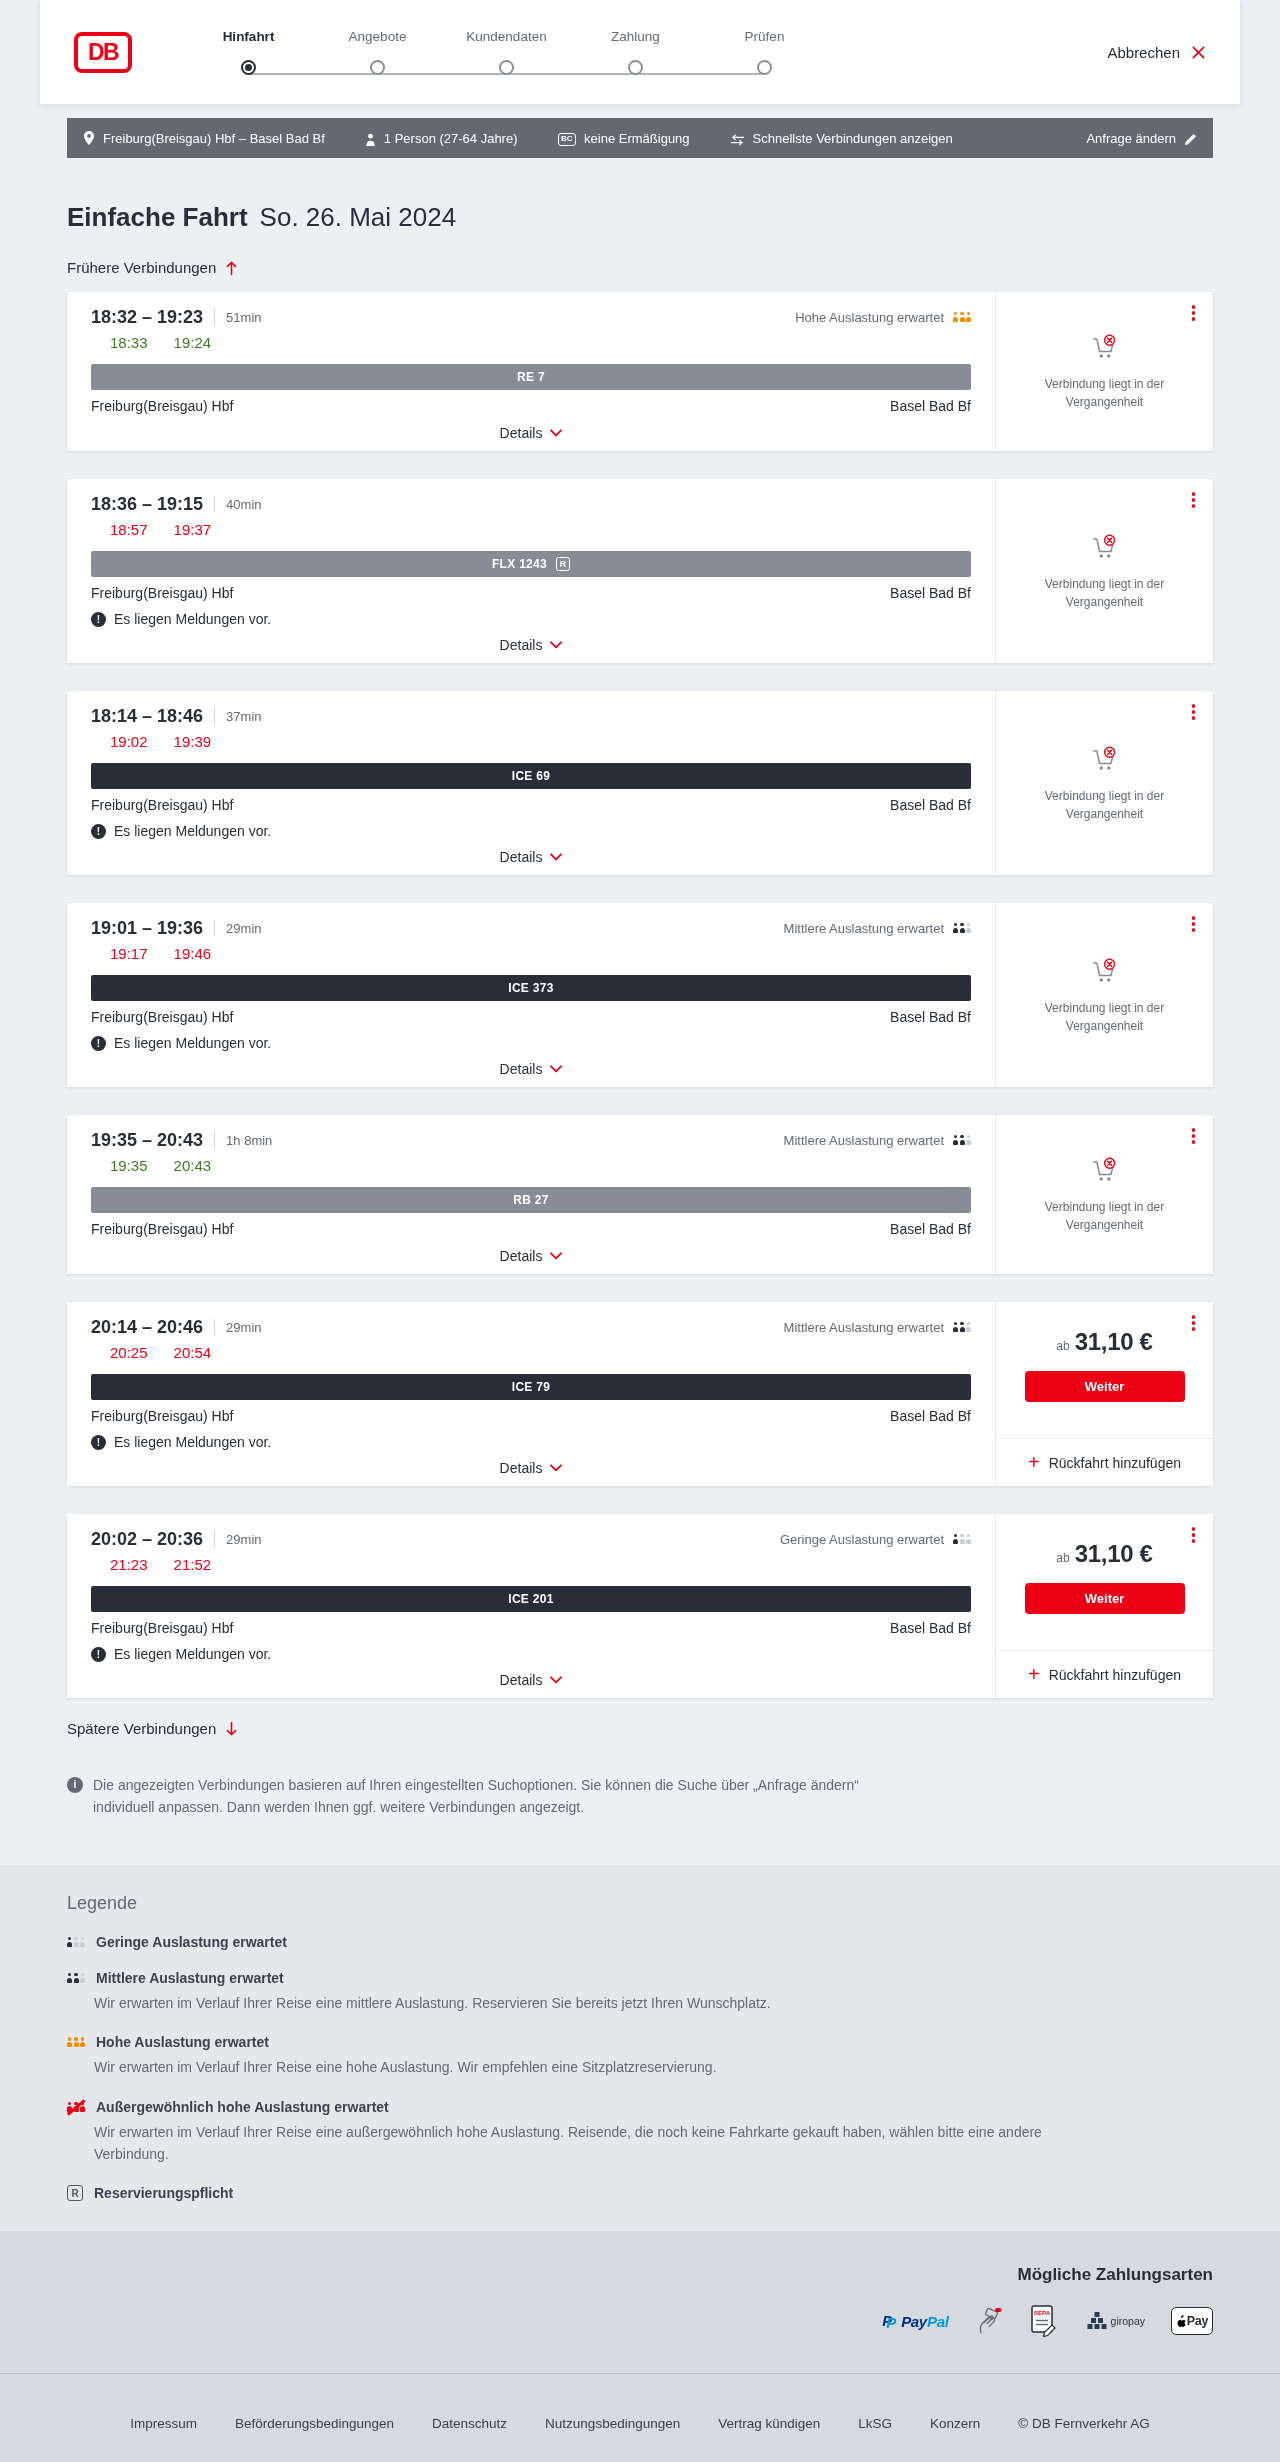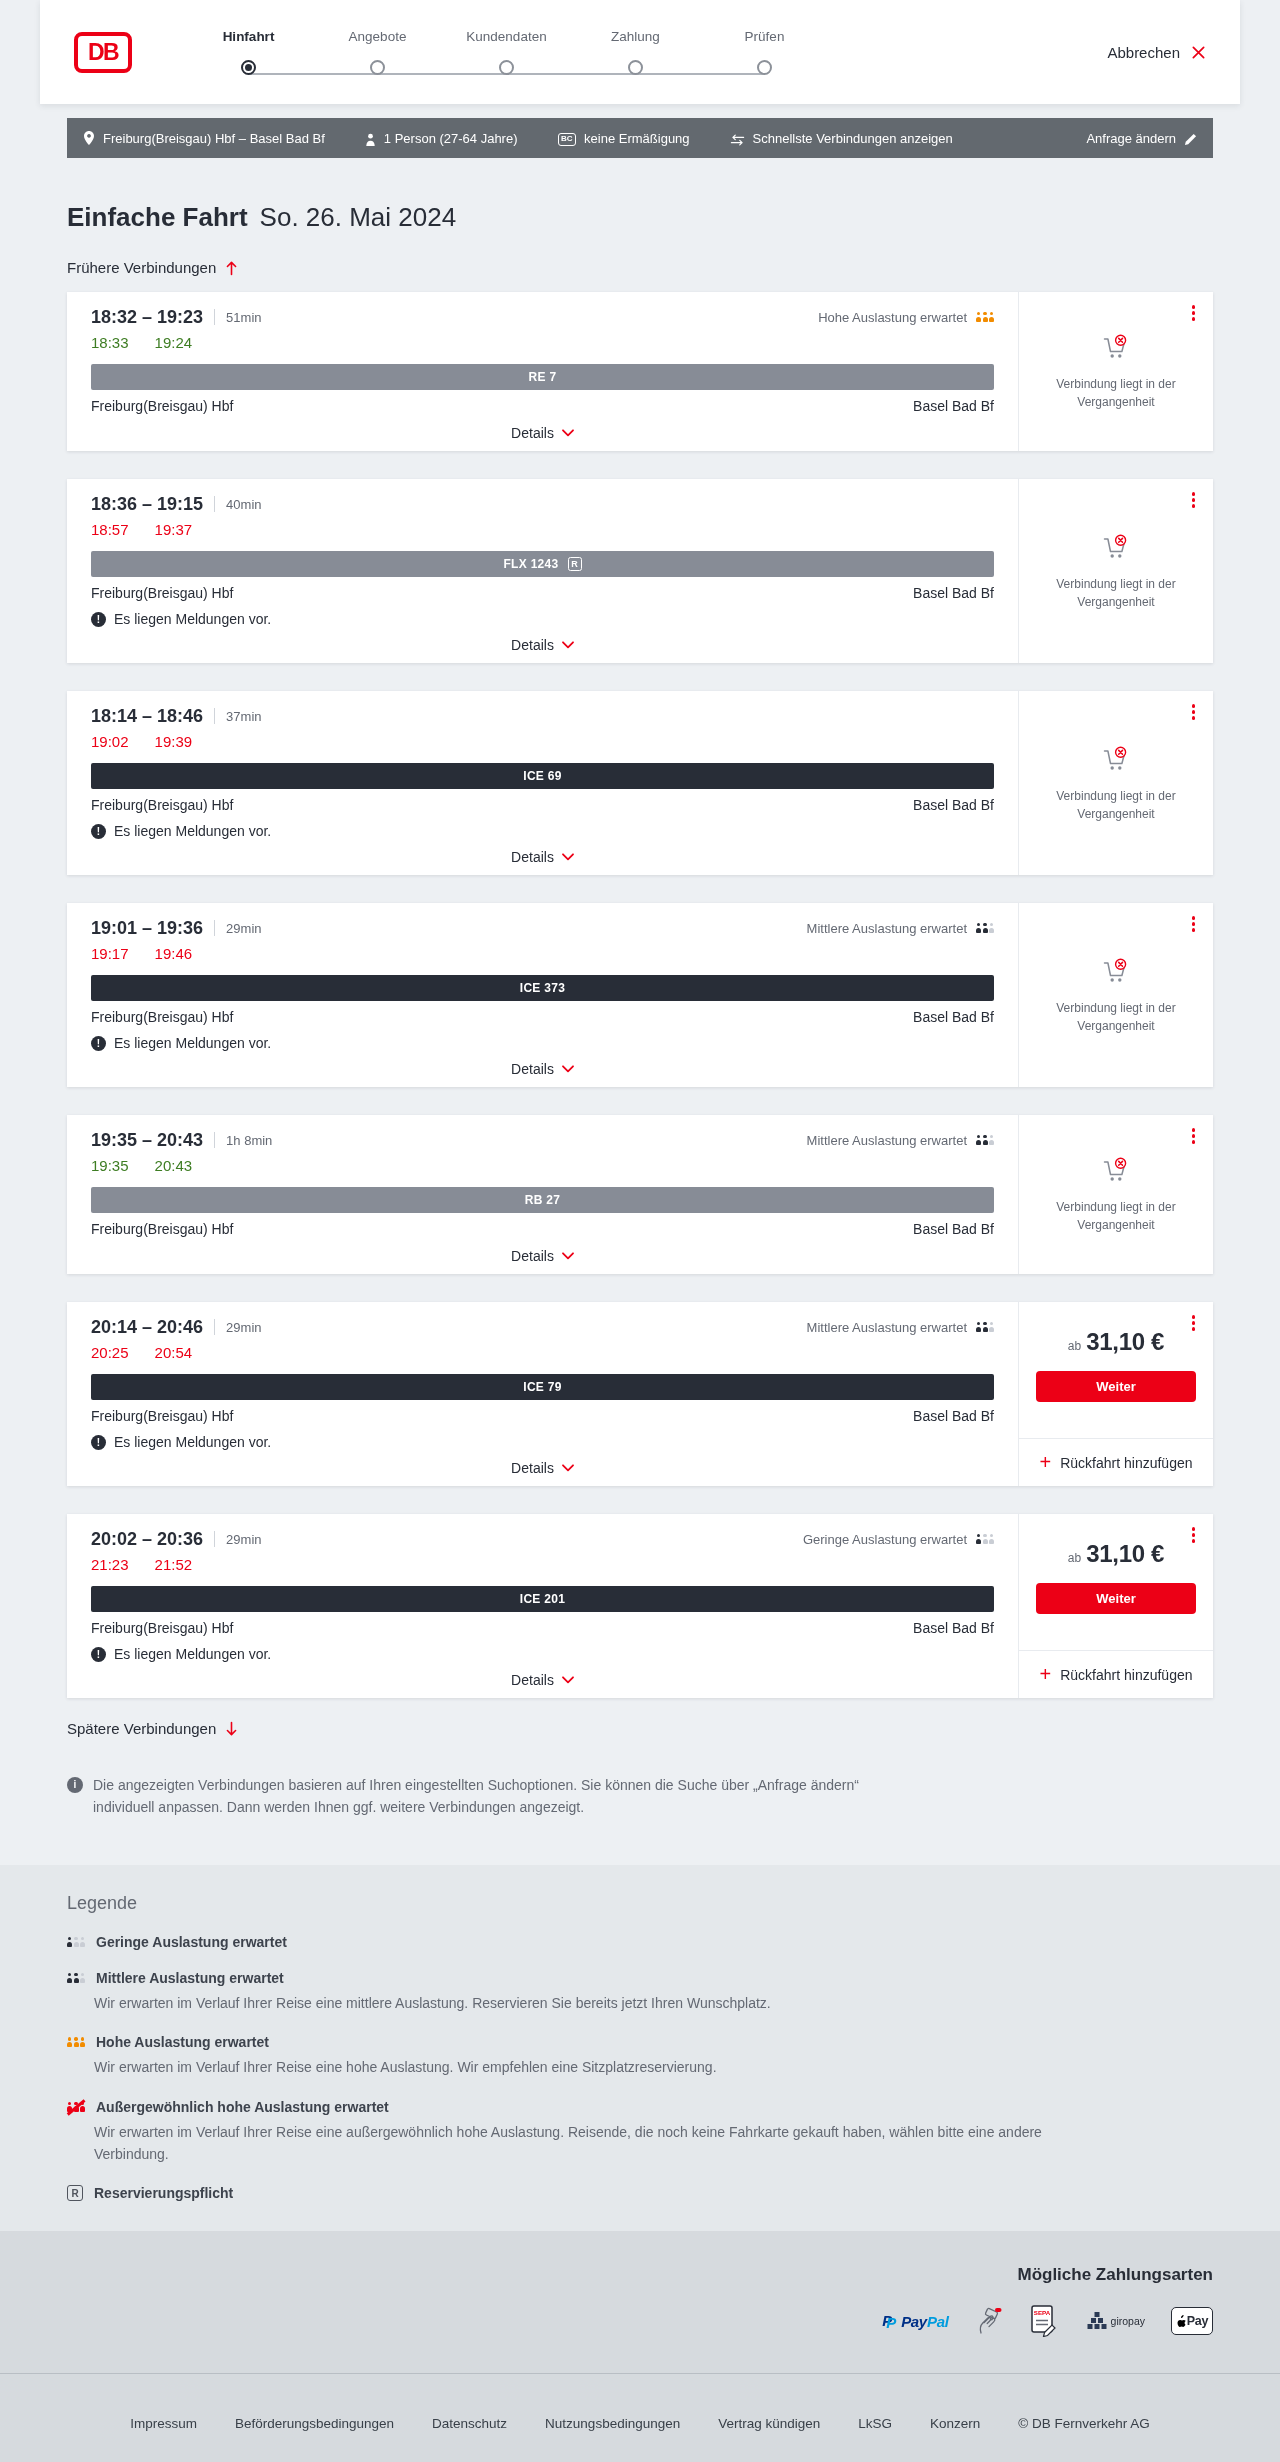--- a/index.html
+++ b/index.html
@@ -59,21 +59,21 @@
   .link-row.later{ margin-top:22px; }
 
   .cards{ margin-top:15px; display:flex; flex-direction:column; gap:28px; }
   .card{ background:#fff; display:flex; box-shadow:0 1px 3px rgba(40,45,55,.12); }
   .card-main{ flex:1; padding:14px 24px 4px; display:flex; flex-direction:column; }
   .row-head{ display:flex; align-items:center; height:22px; }
   .times{ font-size:18px; font-weight:bold; }
   .vsep{ width:1px; height:16px; background:#d0d4da; margin:0 11px; }
   .dur{ font-size:13px; color:#646973; }
   .load{ margin-left:auto; display:flex; align-items:center; gap:9px; font-size:13px; color:#646973; }
-  .row-actual{ margin-top:6px; font-size:15px; display:flex; gap:26px; height:20px; }
+  .row-actual{ margin-top:6px; font-size:15px; display:flex; gap:26px; height:20px;margin-left:19px; }
   .times-ontime{ color:#3e7d23; }
   .times-delayed{ color:#ec0016; }
   .train-bar{
     margin-top:10px; height:26px; border-radius:2px;
     display:flex; align-items:center; justify-content:center; gap:9px;
     color:#fff; font-size:12px; font-weight:bold; letter-spacing:.3px;
   }
   .bar-gray{ background:#878c96; }
   .bar-dark{ background:#282d37; }
   .r-badge{
@@ -84,21 +84,21 @@
   .row-notice{ margin-top:7px; display:flex; align-items:center; gap:8px; font-size:14px; height:18px; }
   .excl{
     width:15px; height:15px; border-radius:50%; background:#282d37; color:#fff;
     font-size:10px; font-weight:bold; display:flex; align-items:center; justify-content:center; flex:none;
   }
   .row-details{
     margin-top:auto; padding:9px 0 6px; display:flex; justify-content:center;
     align-items:center; gap:8px; font-size:14px; cursor:pointer;
   }
 
-  .card-right{ width:195px; border-left:1px solid #e8ebef; position:relative; display:flex; flex-direction:column; }
+  .card-right{ width:218px; border-left:1px solid #e8ebef; position:relative; display:flex; flex-direction:column; }
   .dots{ position:absolute; top:11px; right:16px; display:flex; flex-direction:column; gap:2.5px; cursor:pointer; padding:2px; }
   .dots i{ width:3.5px; height:3.5px; border-radius:50%; background:#ec0016; }
   .panel-past{
     flex:1; display:flex; flex-direction:column; align-items:center; justify-content:center;
     gap:13px; padding:0 30px; text-align:center; font-size:12px; color:#646973; line-height:1.5;
   }
   .panel-price{ flex:1; display:flex; flex-direction:column; align-items:center; padding-top:26px; gap:15px; }
   .price-line{ display:flex; align-items:baseline; gap:5px; }
   .ab{ font-size:12px; color:#646973; }
   .price{ font-size:24px; font-weight:bold; letter-spacing:-.3px; }

